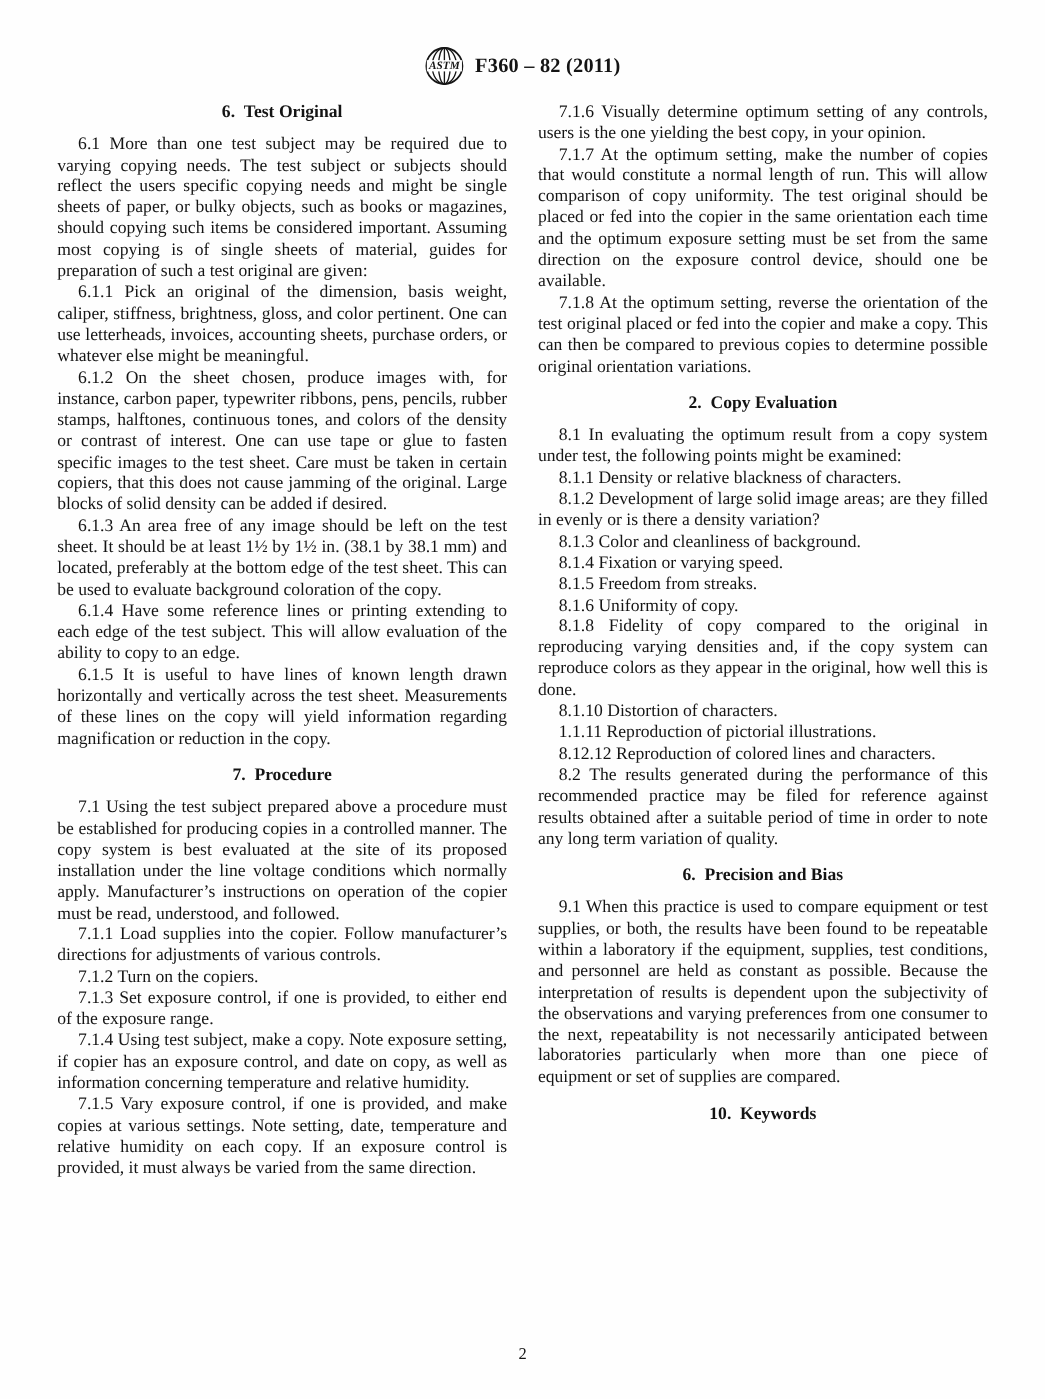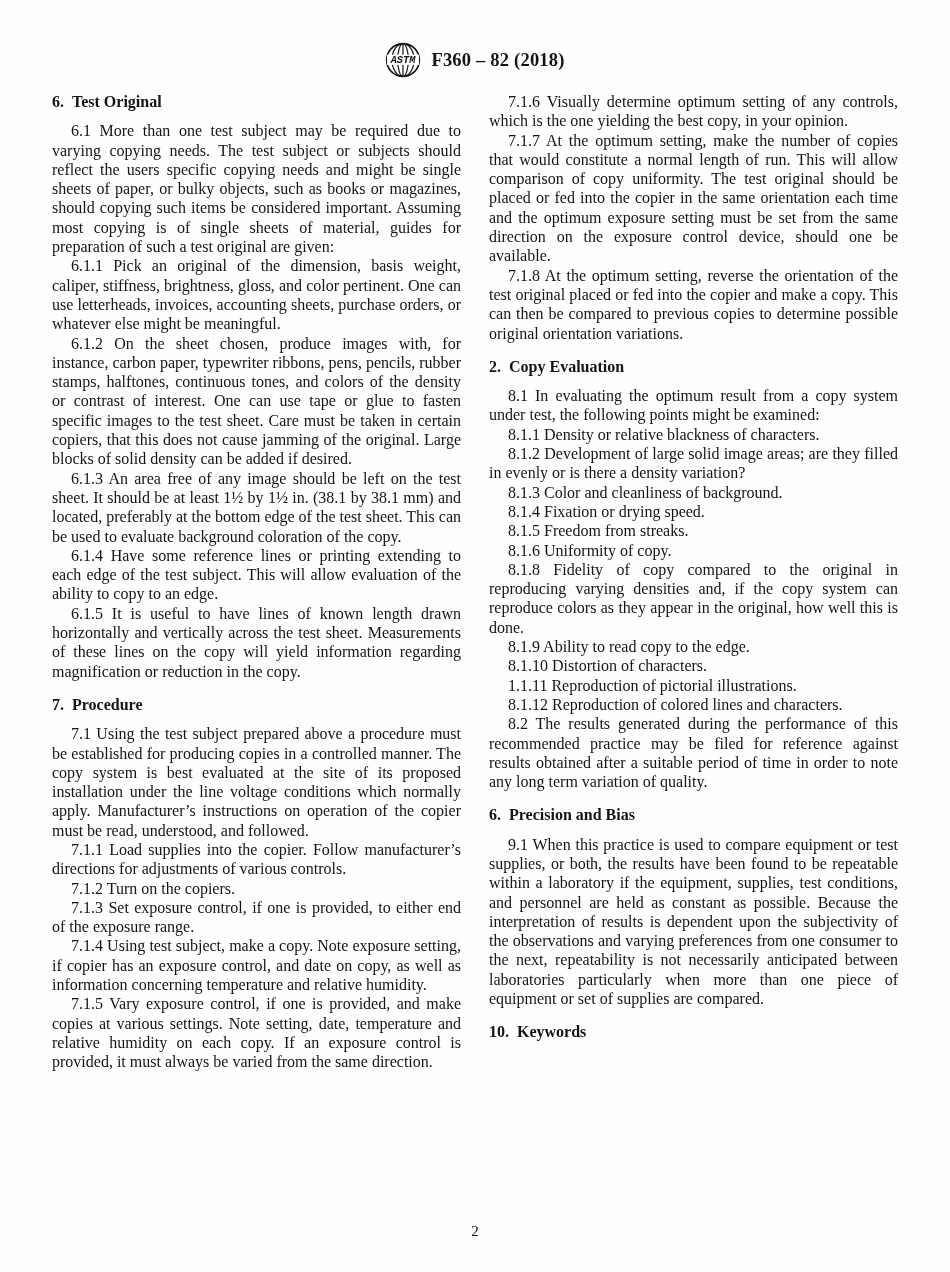--- a/index.html
+++ b/index.html
@@ -16,21 +16,21 @@
   .page {
     padding: 42px 52px 0 52px;
   }
   .doc-header {
     display: flex;
     justify-content: center;
     align-items: center;
     gap: 10px;
     margin-bottom: 14px;
   }
-  .logo { display: inline-flex; align-items: flex-end; font-family: Liberation Mono, monospace; }
+  .logo { display: inline-flex; align-items: flex-end; }
   .doc-code {
     font-weight: bold;
     font-size: 18.5px;
     letter-spacing: 0.2px;
   }
   .columns {
     display: flex;
     gap: 28px;
   }
   .column {
@@ -41,21 +41,21 @@
     text-align: justify;
   }
   .para {
     margin: 0;
     text-indent: 19px;
   }
   .section-heading {
     font-size: 16px;
     font-weight: bold;
     margin: 14px 0 10px 0;
-    text-align: left;
+    text-align: center;
     text-indent: 0;
   }
   .column > :first-child { margin-top: 0; }
   .page-footer {
     position: absolute;
     left: 0;
     bottom: 32px;
     width: 100%;
     text-align: center;
     font-size: 15px;
@@ -70,57 +70,56 @@
     <span class="logo">
       <svg width="36" height="36" viewBox="0 0 44 44">
         <circle cx="22" cy="22" r="20" fill="none" stroke="#161616" stroke-width="2"></circle>
         <ellipse cx="22" cy="22" rx="6.5" ry="20" fill="none" stroke="#161616" stroke-width="1.5"></ellipse>
         <ellipse cx="22" cy="22" rx="13.5" ry="20" fill="none" stroke="#161616" stroke-width="1.5"></ellipse>
         <line x1="22" y1="2" x2="22" y2="42" stroke="#161616" stroke-width="1.5"></line>
         <rect x="2.5" y="15.5" width="39" height="12.5" fill="#fefefe"></rect>
         <text x="22" y="25.5" text-anchor="middle" font-size="12.5" font-style="italic" font-weight="bold" fill="#161616">ASTM</text>
       </svg>
     </span>
-    <span class="doc-code">F360 – 82 (2018)</span>
+    <span class="doc-code">F360 – 82 (2011)</span>
   </div>
 
   <div class="columns">
     <div class="column">
         <h2 class="section-heading">6. Test Original</h2>
         <p class="para">6.1 More than one test subject may be required due to varying copying needs. The test subject or subjects should reflect the users specific copying needs and might be single sheets of paper, or bulky objects, such as books or magazines, should copying such items be considered important. Assuming most copying is of single sheets of material, guides for preparation of such a test original are given:</p>
         <p class="para">6.1.1 Pick an original of the dimension, basis weight, caliper, stiffness, brightness, gloss, and color pertinent. One can use letterheads, invoices, accounting sheets, purchase orders, or whatever else might be meaningful.</p>
         <p class="para">6.1.2 On the sheet chosen, produce images with, for instance, carbon paper, typewriter ribbons, pens, pencils, rubber stamps, halftones, continuous tones, and colors of the density or contrast of interest. One can use tape or glue to fasten specific images to the test sheet. Care must be taken in certain copiers, that this does not cause jamming of the original. Large blocks of solid density can be added if desired.</p>
         <p class="para">6.1.3 An area free of any image should be left on the test sheet. It should be at least 1½ by 1½ in. (38.1 by 38.1 mm) and located, preferably at the bottom edge of the test sheet. This can be used to evaluate background coloration of the copy.</p>
         <p class="para">6.1.4 Have some reference lines or printing extending to each edge of the test subject. This will allow evaluation of the ability to copy to an edge.</p>
         <p class="para">6.1.5 It is useful to have lines of known length drawn horizontally and vertically across the test sheet. Measurements of these lines on the copy will yield information regarding magnification or reduction in the copy.</p>
         <h2 class="section-heading">7. Procedure</h2>
         <p class="para">7.1 Using the test subject prepared above a procedure must be established for producing copies in a controlled manner. The copy system is best evaluated at the site of its proposed installation under the line voltage conditions which normally apply. Manufacturer’s instructions on operation of the copier must be read, understood, and followed.</p>
         <p class="para">7.1.1 Load supplies into the copier. Follow manufacturer’s directions for adjustments of various controls.</p>
         <p class="para">7.1.2 Turn on the copiers.</p>
         <p class="para">7.1.3 Set exposure control, if one is provided, to either end of the exposure range.</p>
         <p class="para">7.1.4 Using test subject, make a copy. Note exposure setting, if copier has an exposure control, and date on copy, as well as information concerning temperature and relative humidity.</p>
         <p class="para">7.1.5 Vary exposure control, if one is provided, and make copies at various settings. Note setting, date, temperature and relative humidity on each copy. If an exposure control is provided, it must always be varied from the same direction.</p>
       </div>
     <div class="column">
-        <p class="para">7.1.6 Visually determine optimum setting of any controls, which is the one yielding the best copy, in your opinion.</p>
+        <p class="para">7.1.6 Visually determine optimum setting of any controls, users is the one yielding the best copy, in your opinion.</p>
         <p class="para">7.1.7 At the optimum setting, make the number of copies that would constitute a normal length of run. This will allow comparison of copy uniformity. The test original should be placed or fed into the copier in the same orientation each time and the optimum exposure setting must be set from the same direction on the exposure control device, should one be available.</p>
         <p class="para">7.1.8 At the optimum setting, reverse the orientation of the test original placed or fed into the copier and make a copy. This can then be compared to previous copies to determine possible original orientation variations.</p>
         <h2 class="section-heading">2. Copy Evaluation</h2>
         <p class="para">8.1 In evaluating the optimum result from a copy system under test, the following points might be examined:</p>
         <p class="para">8.1.1 Density or relative blackness of characters.</p>
         <p class="para">8.1.2 Development of large solid image areas; are they filled in evenly or is there a density variation?</p>
         <p class="para">8.1.3 Color and cleanliness of background.</p>
-        <p class="para">8.1.4 Fixation or drying speed.</p>
+        <p class="para">8.1.4 Fixation or varying speed.</p>
         <p class="para">8.1.5 Freedom from streaks.</p>
         <p class="para">8.1.6 Uniformity of copy.</p>
         <p class="para">8.1.8 Fidelity of copy compared to the original in reproducing varying densities and, if the copy system can reproduce colors as they appear in the original, how well this is done.</p>
-        <p class="para">8.1.9 Ability to read copy to the edge.</p>
         <p class="para">8.1.10 Distortion of characters.</p>
         <p class="para">1.1.11 Reproduction of pictorial illustrations.</p>
-        <p class="para">8.1.12 Reproduction of colored lines and characters.</p>
+        <p class="para">8.12.12 Reproduction of colored lines and characters.</p>
         <p class="para">8.2 The results generated during the performance of this recommended practice may be filed for reference against results obtained after a suitable period of time in order to note any long term variation of quality.</p>
         <h2 class="section-heading">6. Precision and Bias</h2>
         <p class="para">9.1 When this practice is used to compare equipment or test supplies, or both, the results have been found to be repeatable within a laboratory if the equipment, supplies, test conditions, and personnel are held as constant as possible. Because the interpretation of results is dependent upon the subjectivity of the observations and varying preferences from one consumer to the next, repeatability is not necessarily anticipated between laboratories particularly when more than one piece of equipment or set of supplies are compared.</p>
         <h2 class="section-heading">10. Keywords</h2>
       </div>
   </div>
 
 </div>
 
 <div class="page-footer">

